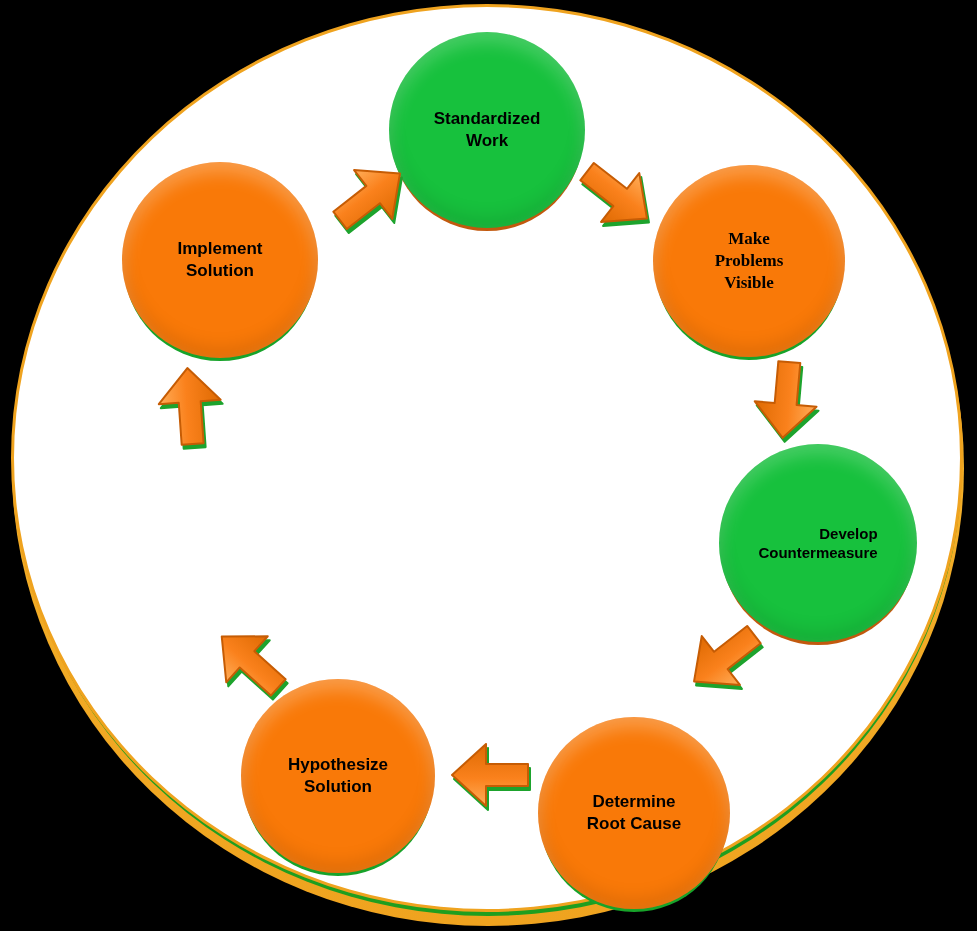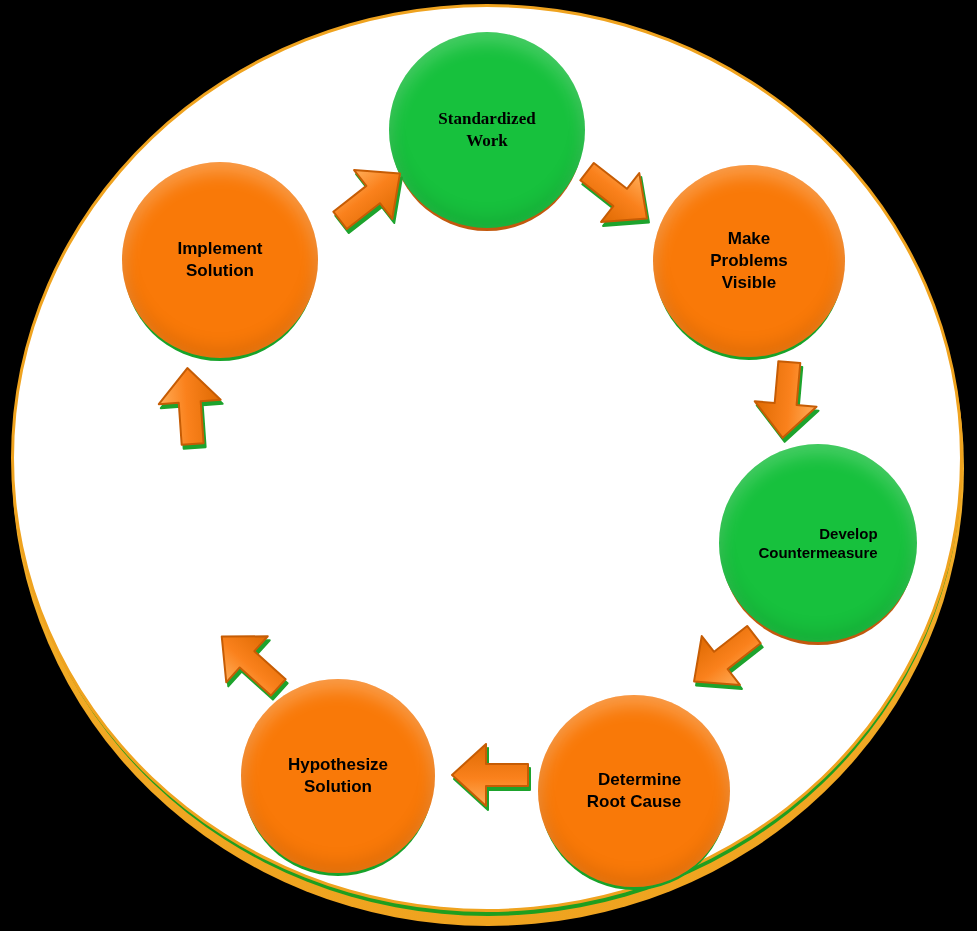--- a/index.html
+++ b/index.html
@@ -50,24 +50,24 @@
                 inset 0 -10px 18px rgba(0,0,0,0.10);
   }
   .step-label {
     white-space: pre-line;
     font-weight: bold;
     font-size: 17px;
     line-height: 1.28;
   }
   .step-label.small { font-size: 15px; text-align: right; }
   
-  .s1 { left: 389px; top: 32px;  width: 196px; height: 196px; font-family: Liberation Serif, serif; }
-  .s2 { left: 653px; top: 165px; width: 192px; height: 192px; }
+  .s1 { left: 389px; top: 32px;  width: 196px; height: 196px; }
+  .s2 { left: 653px; top: 165px; width: 192px; height: 192px; font-family: Liberation Serif, serif; }
   .s3 { left: 719px; top: 444px; width: 198px; height: 198px; }
-  .s4 { left: 538px; top: 695px; width: 192px; height: 192px; text-align: right; }
+  .s4 { left: 538px; top: 717px; width: 192px; height: 192px; }
   .s5 { left: 241px; top: 679px; width: 194px; height: 194px; }
   .s6 { left: 58px;  top: 443px; width: 196px; height: 196px; }
   .s7 { left: 122px; top: 162px; width: 196px; height: 196px; align-items: center; }
   
   .title {
     position: absolute; left: 237px; top: 336px; width: 506px;
     text-align: center;
     font-size: 58px; line-height: 80px; font-weight: 400;
     color: var(--text, #000);
   }

